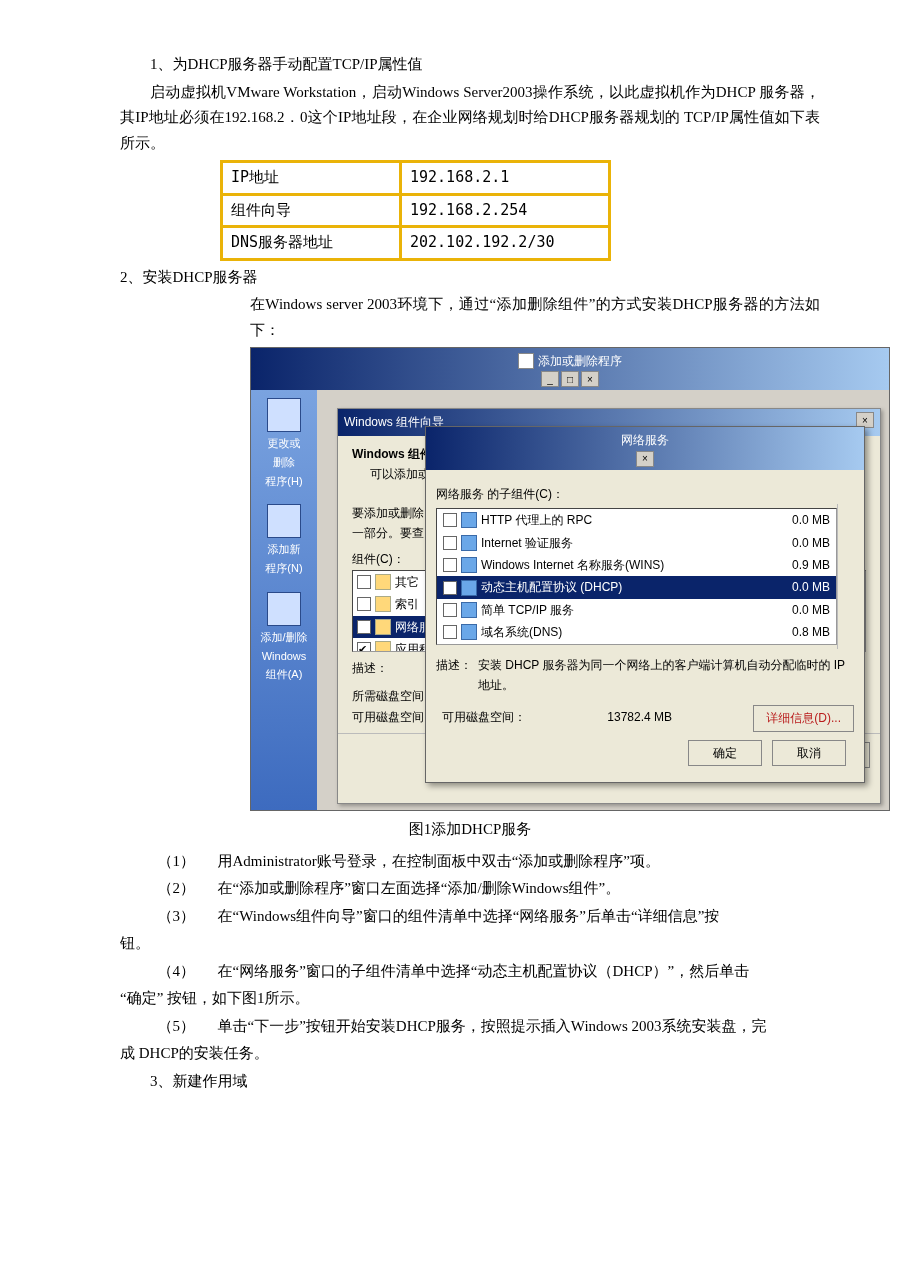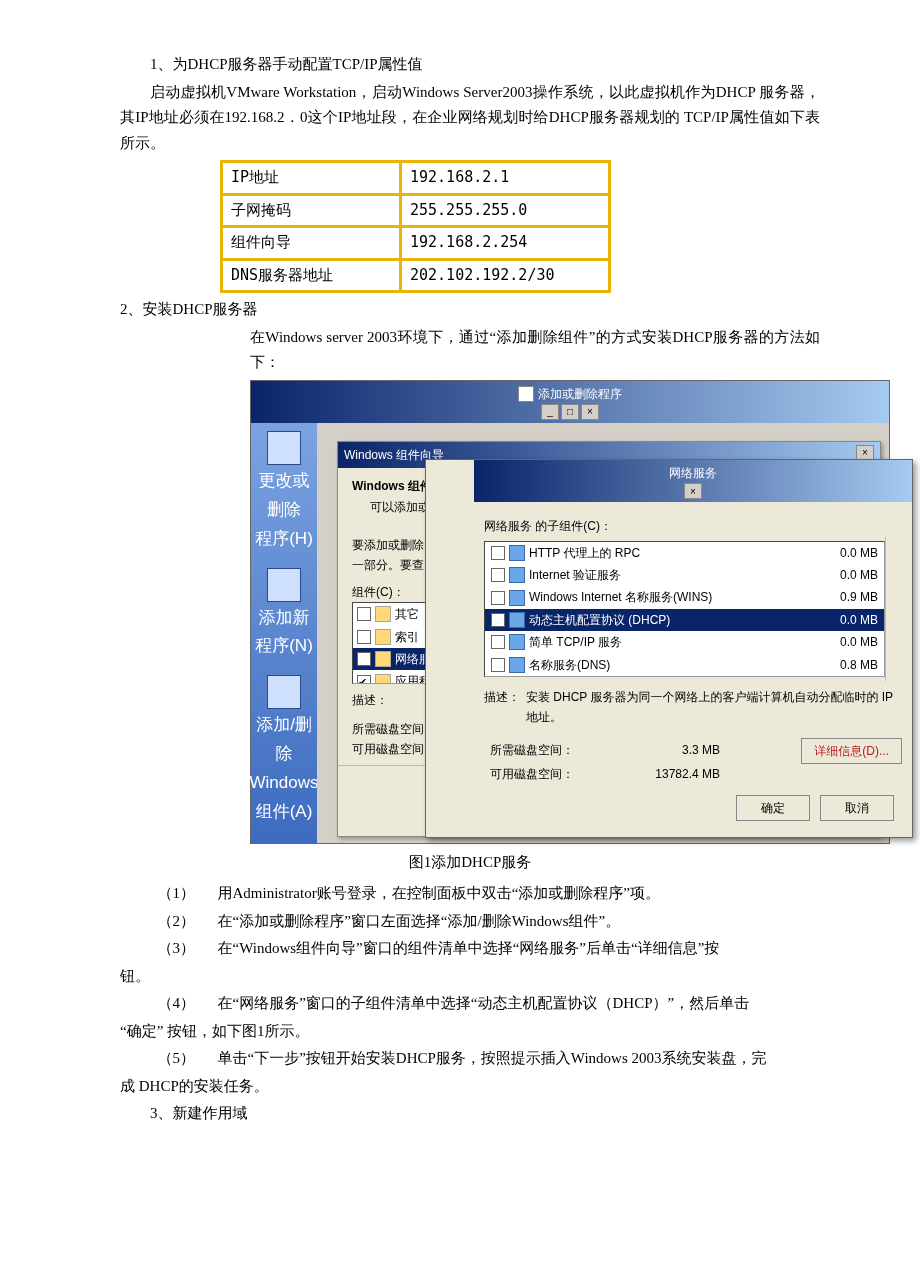--- a/index.html
+++ b/index.html
@@ -56,21 +56,21 @@
   .ss-title-left{display:flex;align-items:center;gap:4px;}
   .ss-title-icon{width:14px;height:14px;background:#fff;border:1px solid #888;display:inline-block;}
   .ss-winbtns{display:flex;gap:2px;}
   .ss-winbtn{width:16px;height:14px;background:#d4d0c8;border:1px solid #888;display:flex;align-items:center;justify-content:center;font-size:10px;color:#000;}
   .ss-body{display:flex;min-height:420px;}
   .ss-sidebar{
     width:62px;
     background:linear-gradient(to bottom,#7aa3e0,#3d6bbf);
     padding:8px 2px;
     display:flex;flex-direction:column;align-items:center;gap:14px;
-    color:#fff;text-align:center;font-size:17px;
+    color:#fff;text-align:center;font-size:11px;
   }
   .ss-side-item .ic{width:32px;height:32px;background:#cfe0ff;border:1px solid #2a4a8a;margin:0 auto 2px;}
   .ss-main{flex:1;position:relative;background:#d4d0c8;}
   .wiz {
     position:absolute;left:20px;top:18px;right:8px;bottom:6px;
     background:#ece9d8;border:1px solid #888;box-shadow:2px 2px 4px rgba(0,0,0,.3);
   }
   .wiz-title{background:linear-gradient(to right,#0a246a,#a6caf0);color:#fff;padding:3px 6px;display:flex;justify-content:space-between;}
   .wiz-inner{padding:8px 14px 6px 14px;}
   .wiz-head{font-weight:bold;}
@@ -80,21 +80,21 @@
   .listrow .cb{width:12px;height:12px;border:1px solid #666;background:#fff;display:inline-block;}
   .listrow .cb.on{background:#fff;position:relative;}
   .listrow .cb.on::after{content:"✔";position:absolute;left:0;top:-3px;font-size:11px;}
   .ic-sm{width:14px;height:14px;background:#ffd87a;border:1px solid #aa8;display:inline-block;}
   .wiz-buttons{display:flex;justify-content:flex-end;gap:6px;padding:8px 10px;border-top:1px solid #bbb;}
   .wbtn{padding:2px 12px;background:#ece9d8;border:1px solid #888;font-size:12px;}
   .wbtn.disabled{color:#b91c1c;}
 
   .dlg{
     position:absolute;left:108px;top:36px;width:438px;
-    background:#ece9d8;border:1px solid #666;box-shadow:3px 3px 6px rgba(0,0,0,.4);padding-left:48px;
+    background:#ece9d8;border:1px solid #666;box-shadow:3px 3px 6px rgba(0,0,0,.4);
   }
   .dlg-list{background:#fff;border:1px inset #999;margin:4px 0;}
   .dlg-row{display:flex;align-items:center;padding:1px 6px;gap:4px;}
   .dlg-row .sz{margin-left:auto;color:#000;}
   .dlg-row.sel{background:#0a246a;color:#fff;}
   .dlg-row.sel .sz{color:#fff;}
   .dlg-row .cb{width:12px;height:12px;border:1px solid #666;background:#fff;display:inline-block;flex-shrink:0;}
   .dlg-row .cb.on::after{content:"✔";font-size:11px;position:relative;top:-3px;}
   .dlg-row .ic2{width:14px;height:14px;background:#6aa7e8;border:1px solid #3a6aa8;display:inline-block;flex-shrink:0;}
   .dlg-space{display:flex;padding:2px 6px;}
@@ -107,24 +107,20 @@
 <body>
 
 <div class="para indent1">1、为DHCP服务器手动配置TCP/IP属性值</div>
 <div class="para" style="text-indent:2em">启动虚拟机VMware Workstation，启动Windows Server2003操作系统，以此虚拟机作为DHCP 服务器，其IP地址必须在192.168.2．0这个IP地址段，在企业网络规划时给DHCP服务器规划的 TCP/IP属性值如下表所示。</div>
 
 <table class="ip-table">
   <tbody>
       <tr>
         <td>IP地址</td>
         <td>192.168.2.1</td>
-      </tr>
-  <tr>
-        <td>子网掩码</td>
-        <td>255.255.255.0</td>
       </tr>
   <tr>
         <td>组件向导</td>
         <td>192.168.2.254</td>
       </tr>
   <tr>
         <td>DNS服务器地址</td>
         <td>202.102.192.2/30</td>
       </tr>
 </tbody>
@@ -249,36 +245,32 @@
                 </div>
               <div class="dlg-row">
                   <span class="cb"></span>
                   <span class="ic2"></span>
                   <span>简单 TCP/IP 服务</span>
                   <span class="sz">0.0 MB</span>
                 </div>
               <div class="dlg-row">
                   <span class="cb"></span>
                   <span class="ic2"></span>
-                  <span>名称服务(DNS)</span>
+                  <span>域名系统(DNS)</span>
                   <span class="sz">0.8 MB</span>
                 </div>
             </div>
             <div class="scrollbar"></div>
           </div>
           <div style="margin-top:6px;display:flex;gap:6px;">
             <span>描述：</span>
             <span style="flex:1">安装 DHCP 服务器为同一个网络上的客户端计算机自动分配临时的 IP 地址。</span>
           </div>
           <div style="display:flex;align-items:flex-start;margin-top:10px;">
             <div style="flex:1">
-              <div class="dlg-space">
-                  <span class="lab">所需磁盘空间：</span>
-                  <span class="val">3.3 MB</span>
-                </div>
               <div class="dlg-space">
                   <span class="lab">可用磁盘空间：</span>
                   <span class="val">13782.4 MB</span>
                 </div>
             </div>
             <span class="wbtn disabled">详细信息(D)...</span>
           </div>
           <div class="dlg-btns">
             <span class="wbtn" style="padding:2px 24px">确定</span>
             <span class="wbtn" style="padding:2px 24px">取消</span>

